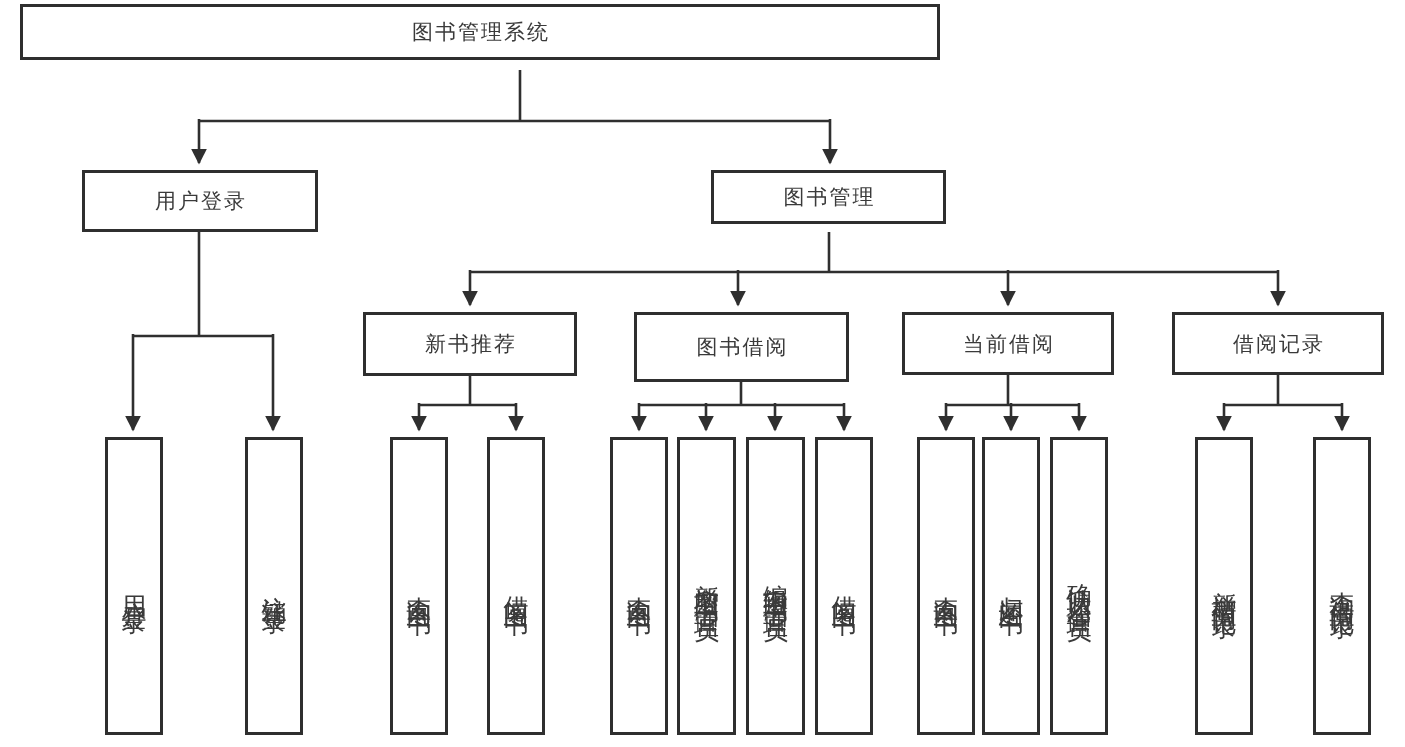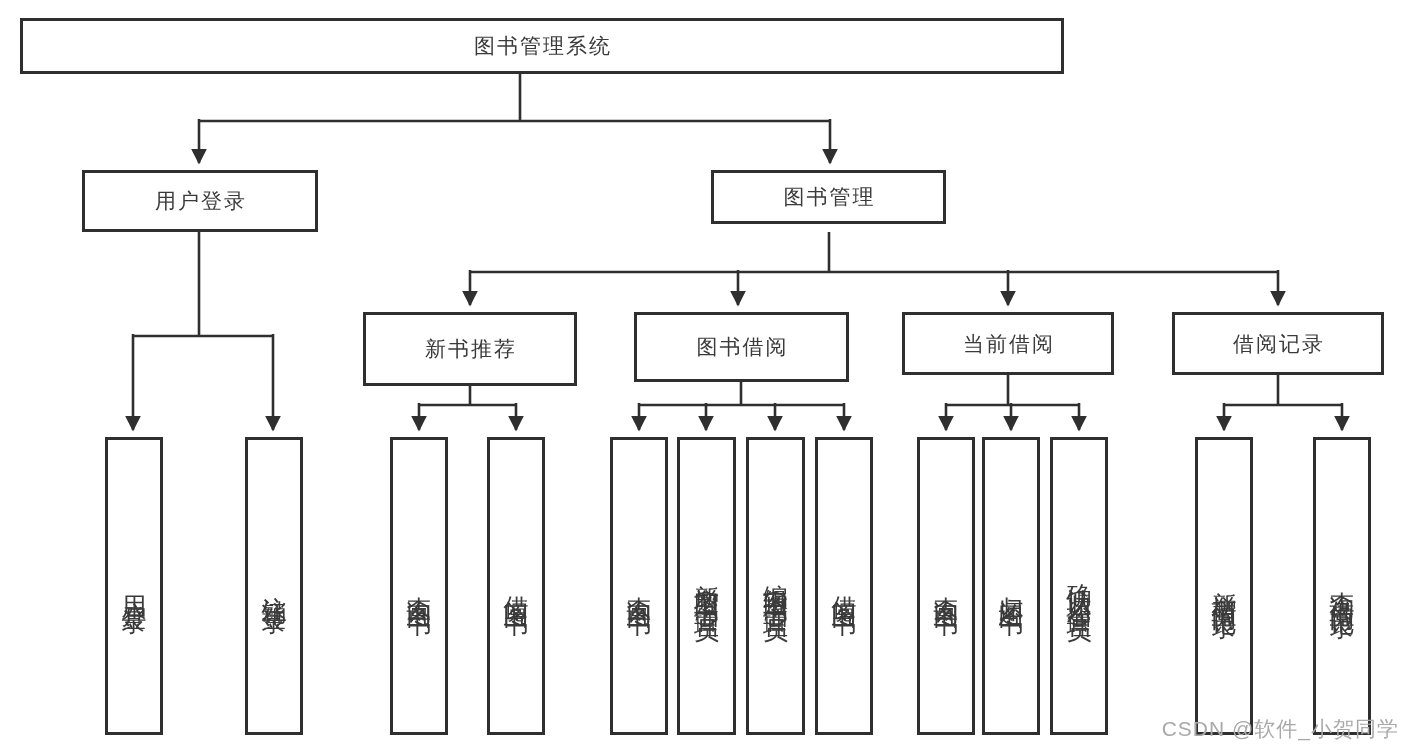--- a/index.html
+++ b/index.html
@@ -99,26 +99,26 @@
       <line x1="946" y1="403" x2="946" y2="430" marker-end="url(#arrow)"></line>
       <line x1="1011" y1="403" x2="1011" y2="430" marker-end="url(#arrow)"></line>
       <line x1="1079" y1="403" x2="1079" y2="430" marker-end="url(#arrow)"></line>
 
       <path d="M1278,374 V405 M1224,405 H1342"></path>
       <line x1="1224" y1="403" x2="1224" y2="430" marker-end="url(#arrow)"></line>
       <line x1="1342" y1="403" x2="1342" y2="430" marker-end="url(#arrow)"></line>
     </g>
   </svg>
 
-  <div class="node h-node" style="left:20px;top:18px;width:1044px;height:56px;">图书管理系统</div>
+  <div class="node h-node" style="left:20px;top:4px;width:920px;height:56px;">图书管理系统</div>
 
   <div class="node h-node" style="left:82px;top:170px;width:236px;height:62px;">用户登录</div>
   <div class="node h-node" style="left:711px;top:170px;width:235px;height:54px;">图书管理</div>
 
-  <div class="node h-node" style="left:363px;top:312px;width:214px;height:74px;">新书推荐</div>
+  <div class="node h-node" style="left:363px;top:312px;width:214px;height:64px;">新书推荐</div>
   <div class="node h-node" style="left:634px;top:312px;width:215px;height:70px;">图书借阅</div>
   <div class="node h-node" style="left:902px;top:312px;width:212px;height:63px;">当前借阅</div>
   <div class="node h-node" style="left:1172px;top:312px;width:212px;height:63px;">借阅记录</div>
 
   <div class="node leaf" style="left:105px;top:437px;width:58px;height:298px;">用户登录</div>
   <div class="node leaf" style="left:245px;top:437px;width:58px;height:298px;">注销登录</div>
 
   <div class="node leaf" style="left:390px;top:437px;width:58px;height:298px;">查询图书</div>
   <div class="node leaf" style="left:487px;top:437px;width:58px;height:298px;">借阅图书</div>
 
@@ -127,14 +127,13 @@
   <div class="node leaf" style="left:746px;top:437px;width:59px;height:298px;">编辑图书（管理员）</div>
   <div class="node leaf" style="left:815px;top:437px;width:58px;height:298px;">借阅图书</div>
 
   <div class="node leaf" style="left:917px;top:437px;width:58px;height:298px;">查询图书</div>
   <div class="node leaf" style="left:982px;top:437px;width:58px;height:298px;">归还图书</div>
   <div class="node leaf" style="left:1050px;top:437px;width:58px;height:298px;">确认归还（管理员）</div>
 
   <div class="node leaf" style="left:1195px;top:437px;width:58px;height:298px;">新增借阅记录</div>
   <div class="node leaf" style="left:1313px;top:437px;width:58px;height:298px;">查询借阅记录</div>
 
-  <div class="watermark">CSDN @软件_小贺同学</div>
 </div>
 
 </body></html>

